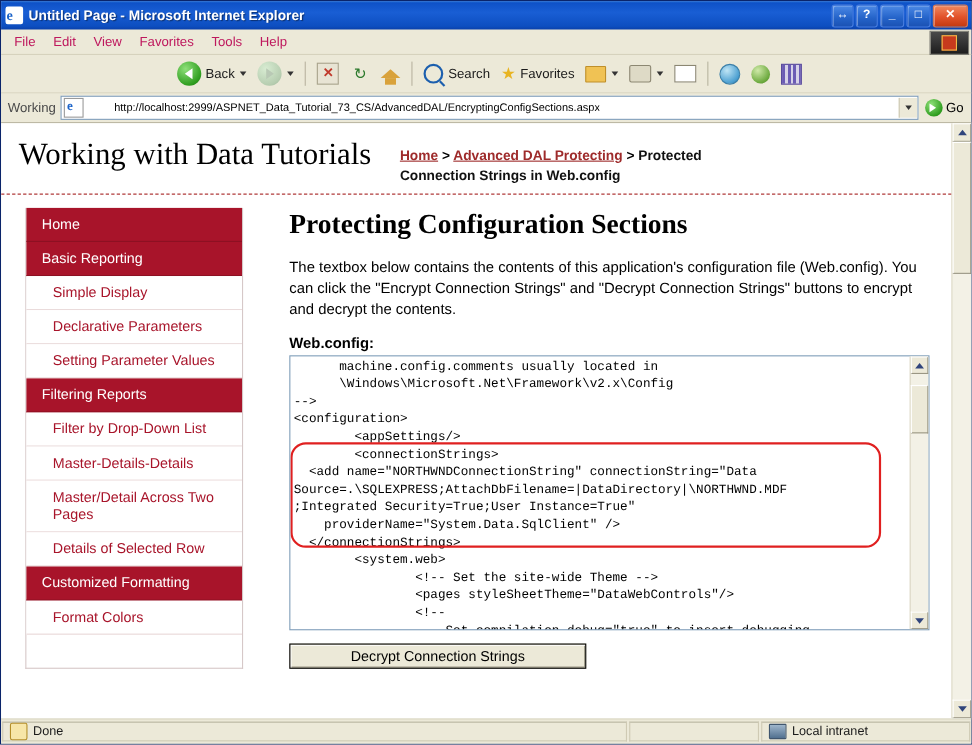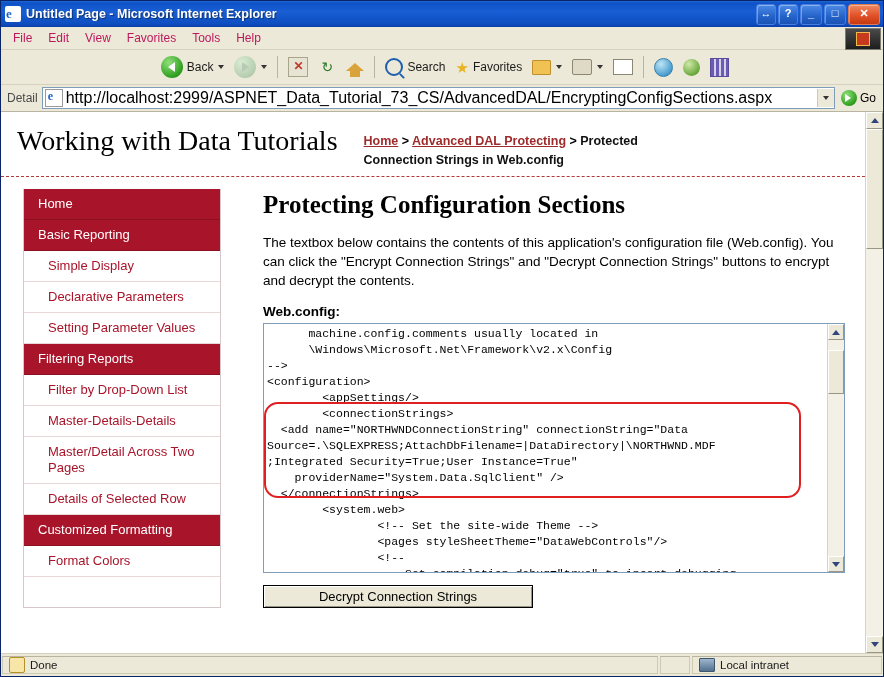--- a/index.html
+++ b/index.html
@@ -222,21 +222,21 @@
   }
   .addr-icon {
     width: 16px; height: 16px; background: #fff; border: 1px solid #9a9a9a; margin-right: 3px;
     position: relative; flex: 0 0 auto;
   }
   .addr-icon .e2 {
     position: absolute; left: 2px; top: -1px; font-size: 12px; font-weight: bold; color: #1b63c9;
     font-family: "Liberation Serif", serif;
   }
   .addr-text {
-    font-size: 16px; color: #000; white-space: nowrap; overflow: hidden;
+    font-size: 10px; color: #000; white-space: nowrap; overflow: hidden; margin-left: 25px;
   }
   .addr-drop {
     width: 16px; height: 18px; background: #ece9d8; border-left: 1px solid #cdc9b4;
     display: flex; align-items: center; justify-content: center; flex: 0 0 auto; margin-left: auto;
   }
   .go-btn {
     display: flex; align-items: center; gap: 3px; padding: 1px 5px 1px 2px; font-size: 12px;
   }
   .go-arrow {
     width: 16px; height: 16px; border-radius: 50%;
@@ -434,21 +434,21 @@
   }
   .sb-cell {
     display: flex; align-items: center; gap: 5px;
     padding: 0 6px;
     height: 18px;
     border: 1px solid #cfcab4;
     border-top-color: #b8b4a0;
     margin: 1px 1px;
     box-sizing: border-box;
   }
-  .sb-left { width: 656px; }
+  .sb-left { width: 568px; }
   .sb-mid { flex: 1 1 auto; }
   .sb-right { width: 190px; }
   .done-ic {
     width: 14px; height: 14px; background: #f7e6a8; border: 1px solid #b58f2a; border-radius: 2px;
   }
   .net-ic {
     width: 14px; height: 12px;
     background: linear-gradient(to bottom, #9fb6cc, #51708f);
     border: 1px solid #40566e; border-radius: 1px;
   }
@@ -535,21 +535,21 @@
       </div>
     <div class="tbi">
         <span class="msgr-ic"></span>
       </div>
     <div class="tbi">
         <span class="grid-ic"></span>
       </div>
   </div>
 
   <div class="addressbar">
-    <div class="addr-label">Detail</div>
+    <div class="addr-label">Working</div>
     <div class="addr-field">
       <span class="addr-icon">
           <span class="e2">e</span>
         </span>
       <span class="addr-text">http://localhost:2999/ASPNET_Data_Tutorial_73_CS/AdvancedDAL/EncryptingConfigSections.aspx</span>
       <span class="addr-drop">
           <span class="caret"></span>
         </span>
     </div>
     <div class="go-btn">

